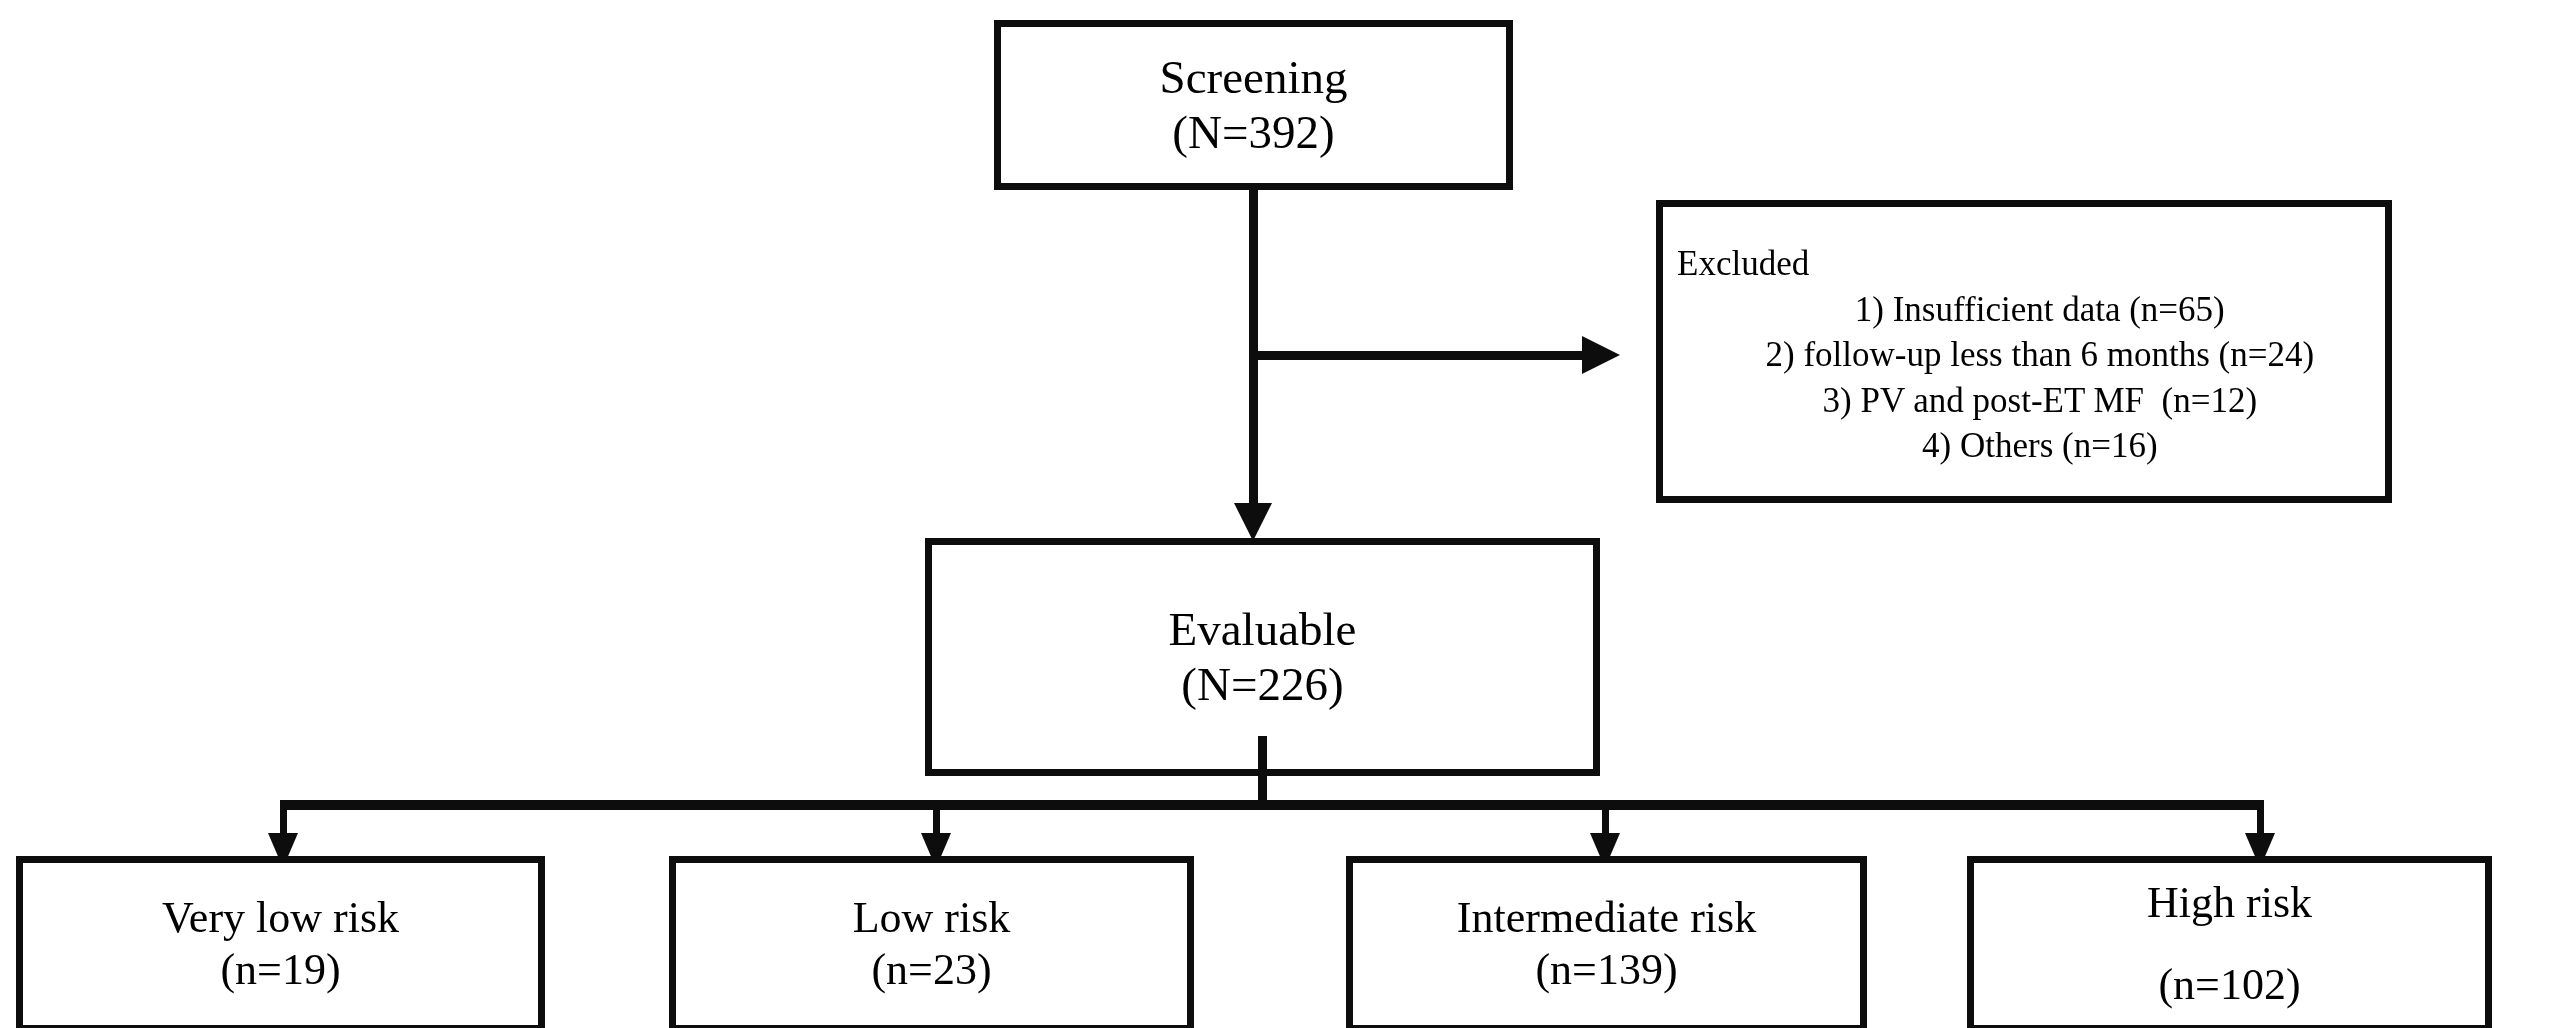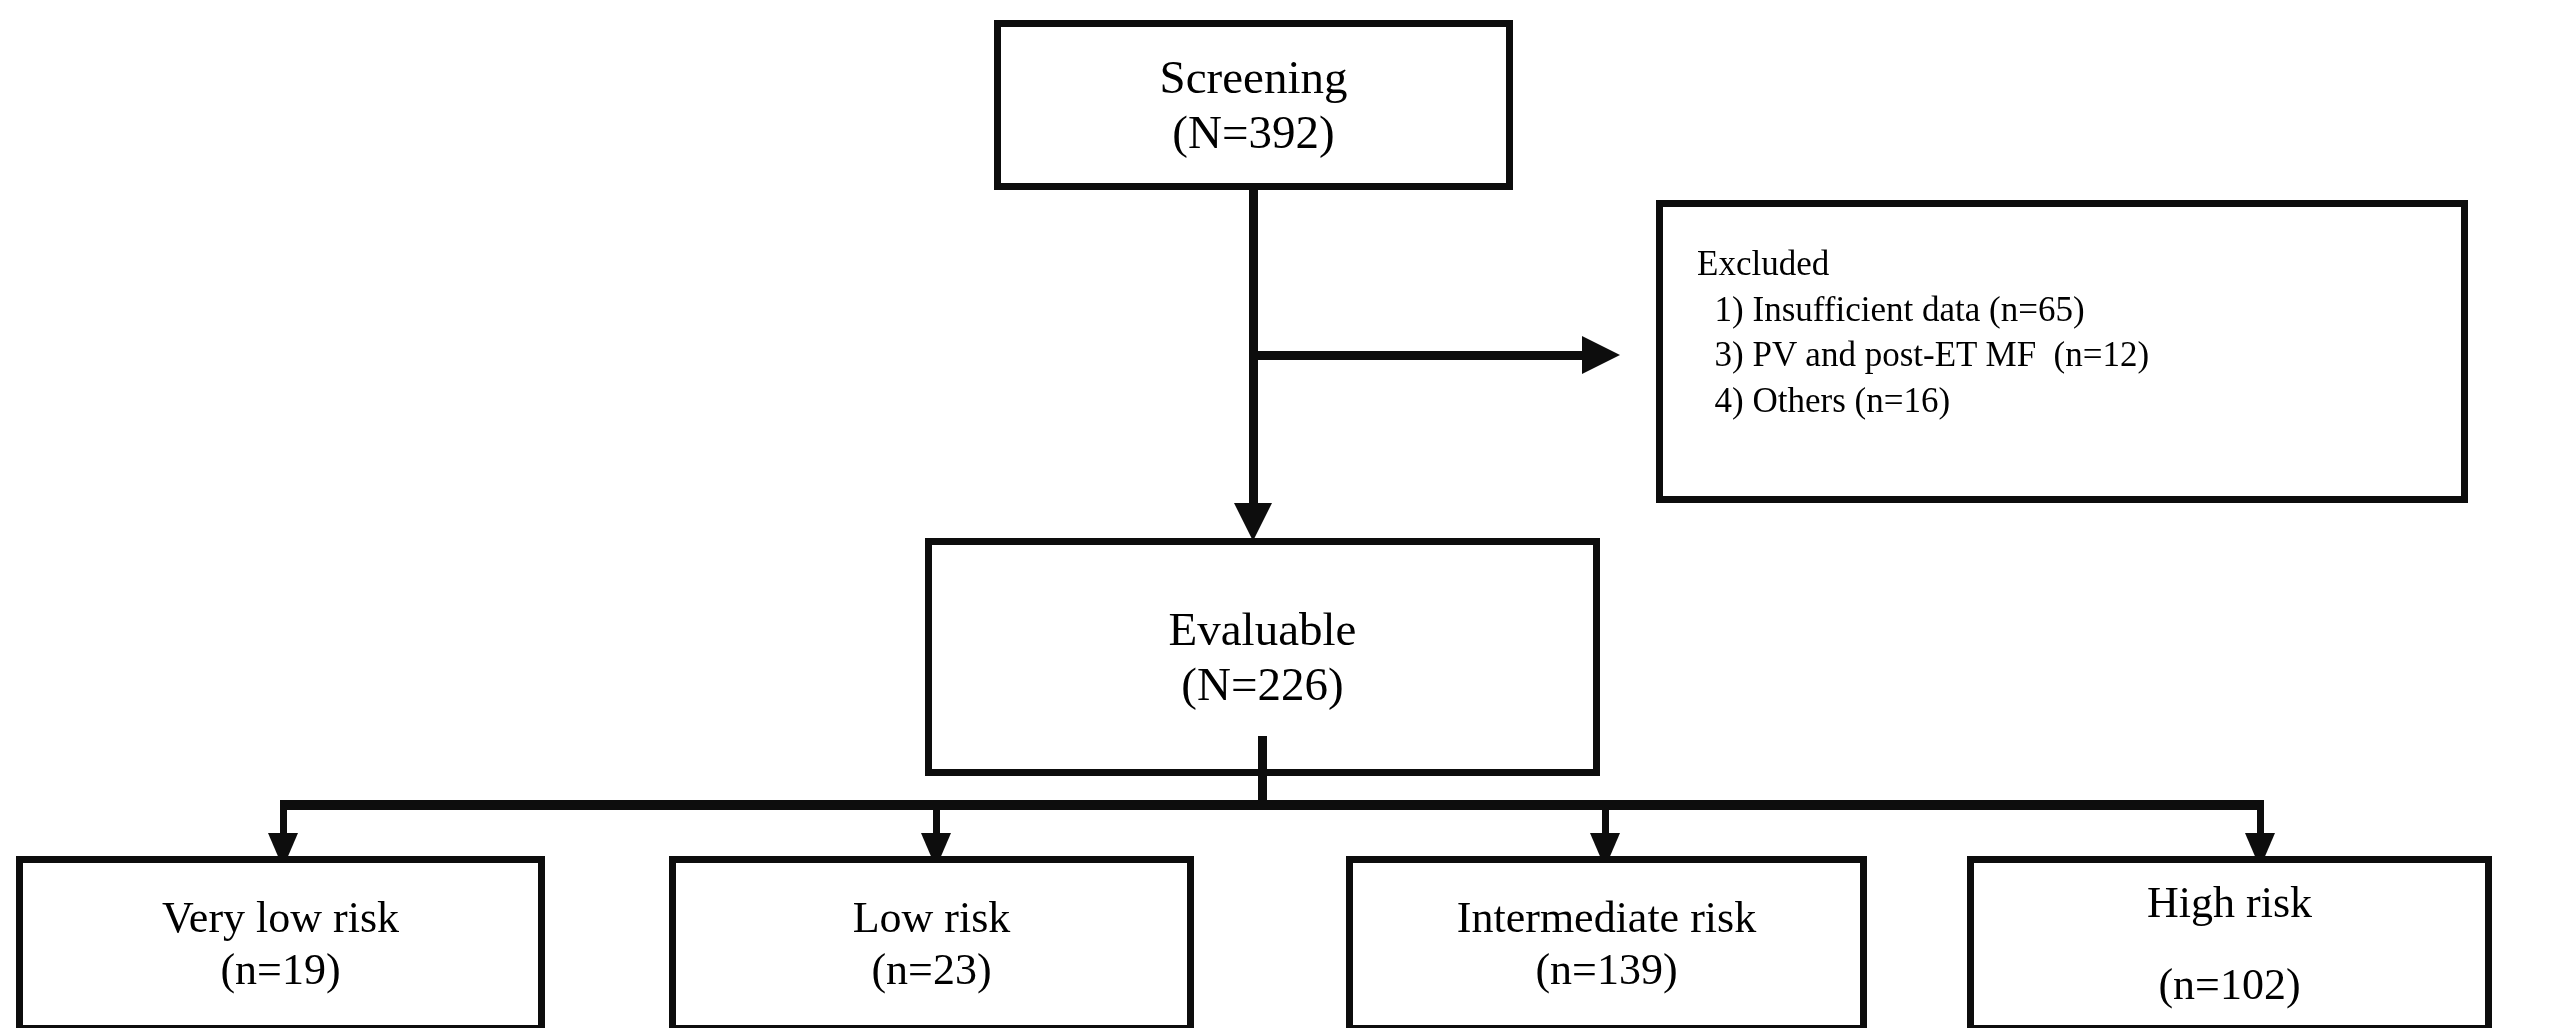--- a/index.html
+++ b/index.html
@@ -48,36 +48,37 @@
     left: 925px;
     top: 538px;
     width: 675px;
     height: 238px;
     font-size: 47px;
   }
   
   #node-excluded {
     left: 1656px;
     top: 200px;
-    width: 812px;
+    width: 736px;
     height: 303px;
     display: block;
     text-align: left;
-    padding: 34px 0 0 34px;
+    padding: 34px 0 0 14px;
     font-size: 35px;
     line-height: 1.30;
   }
   #node-excluded .excl-title {
     display: block;
     white-space: pre;
   }
   #node-excluded .excl-item {
     display: block;
     white-space: pre;
     padding-left: 17.6px;
+    text-align: center;
   }
   
   .risk-box {
     top: 856px;
     height: 176px;
     font-size: 44px;
   }
   #node-risk-0 { left: 16px;   width: 529px; }
   #node-risk-1 { left: 669px;  width: 525px; }
   #node-risk-2 { left: 1346px; width: 521px; }
@@ -171,20 +172,21 @@
 
   <div class="conn v-line" id="conn-screening-stem"></div>
   <div id="conn-screening-arrowhead"></div>
 
   <div class="conn h-line" id="conn-excluded-line"></div>
   <div id="conn-excluded-arrowhead"></div>
 
   <div class="node-box" id="node-excluded">
     <span class="excl-title">Excluded</span>
     <span class="excl-item">1) Insufficient data (n=65)</span>
+    <span class="excl-item">2) follow-up less than 6 months (n=24)</span>
     <span class="excl-item">3) PV and post-ET MF  (n=12)</span>
     <span class="excl-item">4) Others (n=16)</span>
   </div>
 
   <div class="node-box" id="node-evaluable">
     <span class="node-line">Evaluable</span>
     <span class="node-line">(N=226)</span>
   </div>
 
   <div class="conn v-line" id="conn-evaluable-stem"></div>

